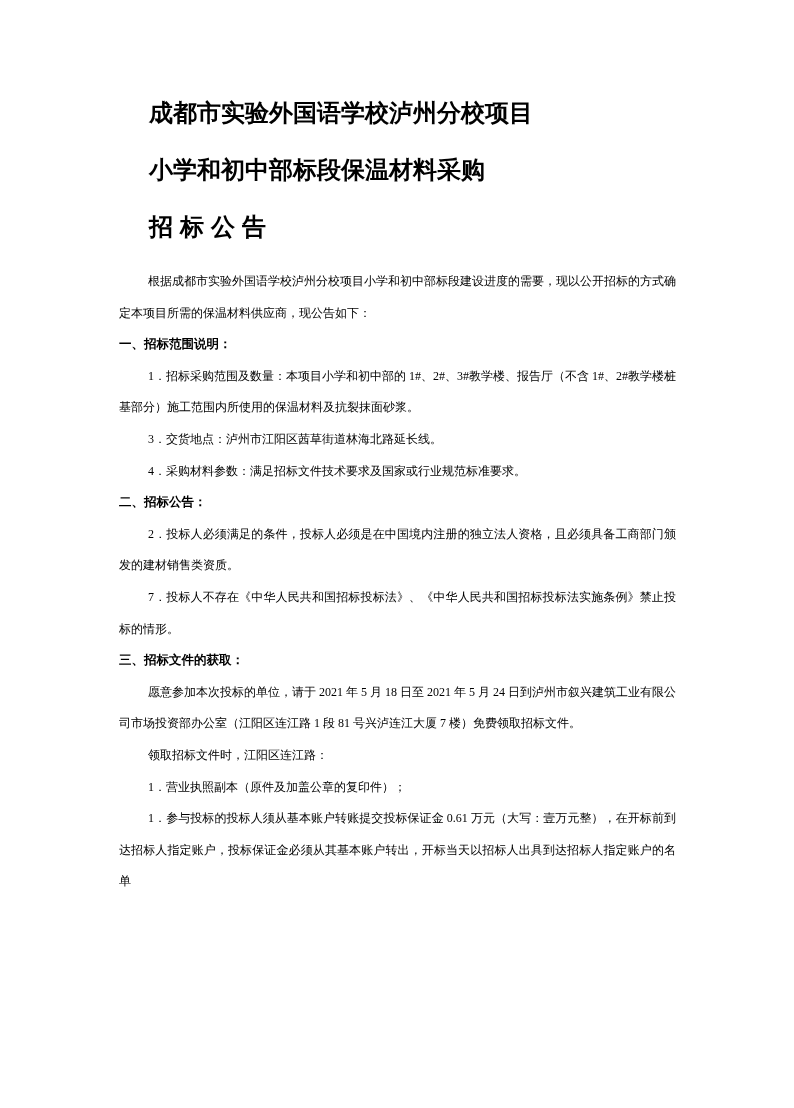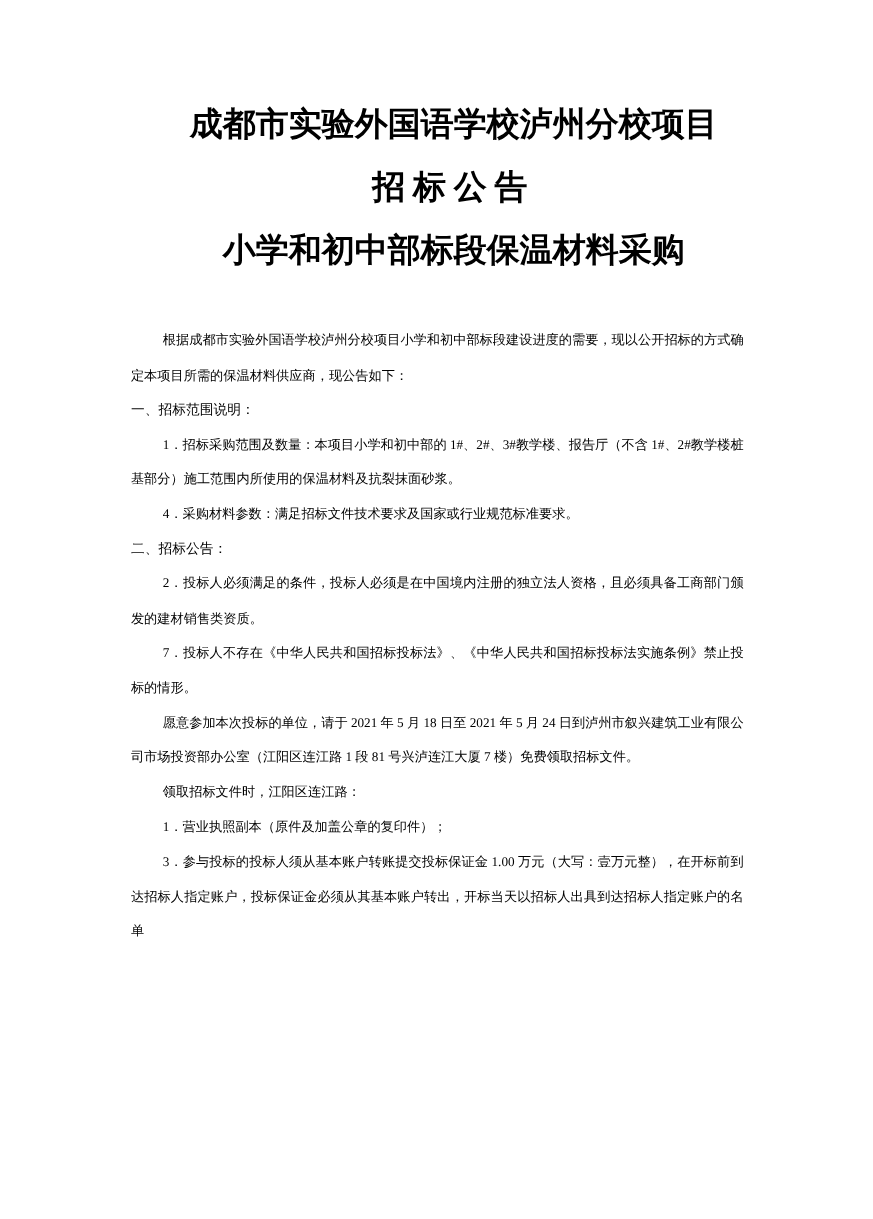--- a/index.html
+++ b/index.html
@@ -11,67 +11,69 @@
     margin: 0 auto;
     background: #ffffff;
     color: #000000;
     font-family: "Liberation Serif", "DejaVu Serif", serif;
     overflow: hidden;
   }
   .inner {
     padding: 85px 118px 0 119px; 
   }
   .doc-title {
-    text-align: center;
+    text-align: left;
     font-weight: bold;
-    font-size: 30px;
+    font-size: 24px;
     line-height: 57px;
     text-indent: 30px; 
   }
   .title-line { white-space: nowrap; }
   .title-line.spaced { letter-spacing: 7px; }
   .doc-body {
-    margin-top: 38px;
+    margin-top: 10px;
     font-size: 12px;
     line-height: 31.6px;
     text-align: justify;
     text-justify: inter-ideograph;
   }
   .para { margin: 0; }
   .indent { text-indent: 29px; }
   .heading {
-    font-weight: normal;
+    font-weight: bold;
     font-size: 12.5px;
   }
 </style>
 </head>
 <body>
 
 <div class="page">
   <div class="inner">
 
     <header class="doc-title">
       <div class="title-line">成都市实验外国语学校泸州分校项目</div>
+      <div class="title-line">小学和初中部标段保温材料采购</div>
       <div class="title-line spaced">招标公告</div>
-      <div class="title-line">小学和初中部标段保温材料采购</div>
     </header>
 
     <main class="doc-body">
 
       <p class="para indent">根据成都市实验外国语学校泸州分校项目小学和初中部标段建设进度的需要，现以公开招标的方式确定本项目所需的保温材料供应商，现公告如下：</p>
 
       <h2 class="heading">一、招标范围说明：</h2>
       <p class="para indent">1．招标采购范围及数量：本项目小学和初中部的 1#、2#、3#教学楼、报告厅（不含 1#、2#教学楼桩基部分）施工范围内所使用的保温材料及抗裂抹面砂浆。</p>
+      <p class="para indent">3．交货地点：泸州市江阳区茜草街道林海北路延长线。</p>
       <p class="para indent">4．采购材料参数：满足招标文件技术要求及国家或行业规范标准要求。</p>
 
       <h2 class="heading">二、招标公告：</h2>
       <p class="para indent">2．投标人必须满足的条件，投标人必须是在中国境内注册的独立法人资格，且必须具备工商部门颁发的建材销售类资质。</p>
       <p class="para indent">7．投标人不存在《中华人民共和国招标投标法》、《中华人民共和国招标投标法实施条例》禁止投标的情形。</p>
 
+      <h2 class="heading">三、招标文件的获取：</h2>
       <p class="para indent">愿意参加本次投标的单位，请于 2021 年 5 月 18 日至 2021 年 5 月 24 日到泸州市叙兴建筑工业有限公司市场投资部办公室（江阳区连江路 1 段 81 号兴泸连江大厦 7 楼）免费领取招标文件。</p>
       <p class="para indent">领取招标文件时，江阳区连江路：</p>
       <p class="para indent">1．营业执照副本（原件及加盖公章的复印件）；</p>
 
-      <p class="para indent">3．参与投标的投标人须从基本账户转账提交投标保证金 1.00 万元（大写：壹万元整），在开标前到达招标人指定账户，投标保证金必须从其基本账户转出，开标当天以招标人出具到达招标人指定账户的名单</p>
+      <p class="para indent">1．参与投标的投标人须从基本账户转账提交投标保证金 0.61 万元（大写：壹万元整），在开标前到达招标人指定账户，投标保证金必须从其基本账户转出，开标当天以招标人出具到达招标人指定账户的名单</p>
 
     </main>
   </div>
 </div>
 
 </body></html>

